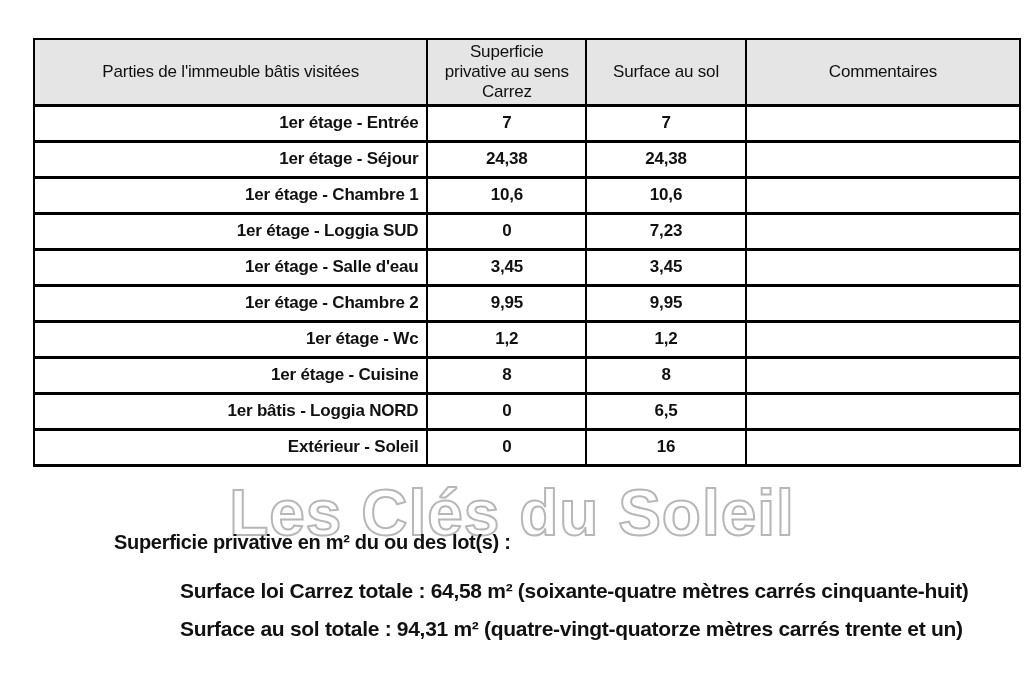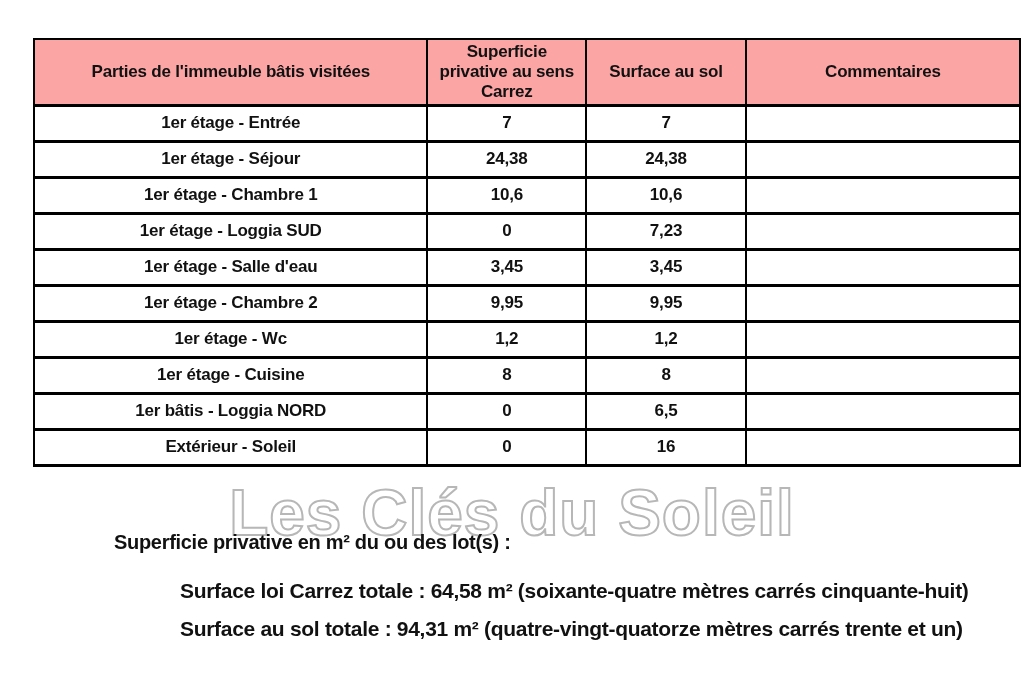--- a/index.html
+++ b/index.html
@@ -19,43 +19,43 @@
   table.measure {
     position: absolute;
     left: 33px; top: 38px;
     width: 988px;
     border-collapse: collapse;
     table-layout: fixed;
     background: #ffffff;
     z-index: 2;
   }
   table.measure th {
-    background: #fca5a5;
+    background: #e5e5e5;
     border: 2px solid #000;
     border-bottom-width: 3px;
     height: 66px;
     font-size: 17px;
-    font-weight: bold;
+    font-weight: normal;
     text-align: center;
     letter-spacing: -0.2px;
     padding: 0 10px;
   }
   table.measure td {
     border-left: 2px solid #000;
     border-right: 2px solid #000;
     border-top: 3px solid #000;
     border-bottom: 3px solid #000;
     height: 36px;
     font-size: 17px;
     font-weight: bold;
     letter-spacing: -0.2px;
     background: transparent;
     padding: 0 8px;
   }
-  table.measure td.c-partie { text-align: center; }
+  table.measure td.c-partie { text-align: right; }
   table.measure td.c-num    { text-align: center; }
   table.measure td.c-comment{ text-align: left; }
   
   .watermark {
     position: absolute;
     left: 50%; top: 476px;
     transform: translateX(-50%);
     font-size: 64px;
     font-weight: bold;
     white-space: nowrap;

